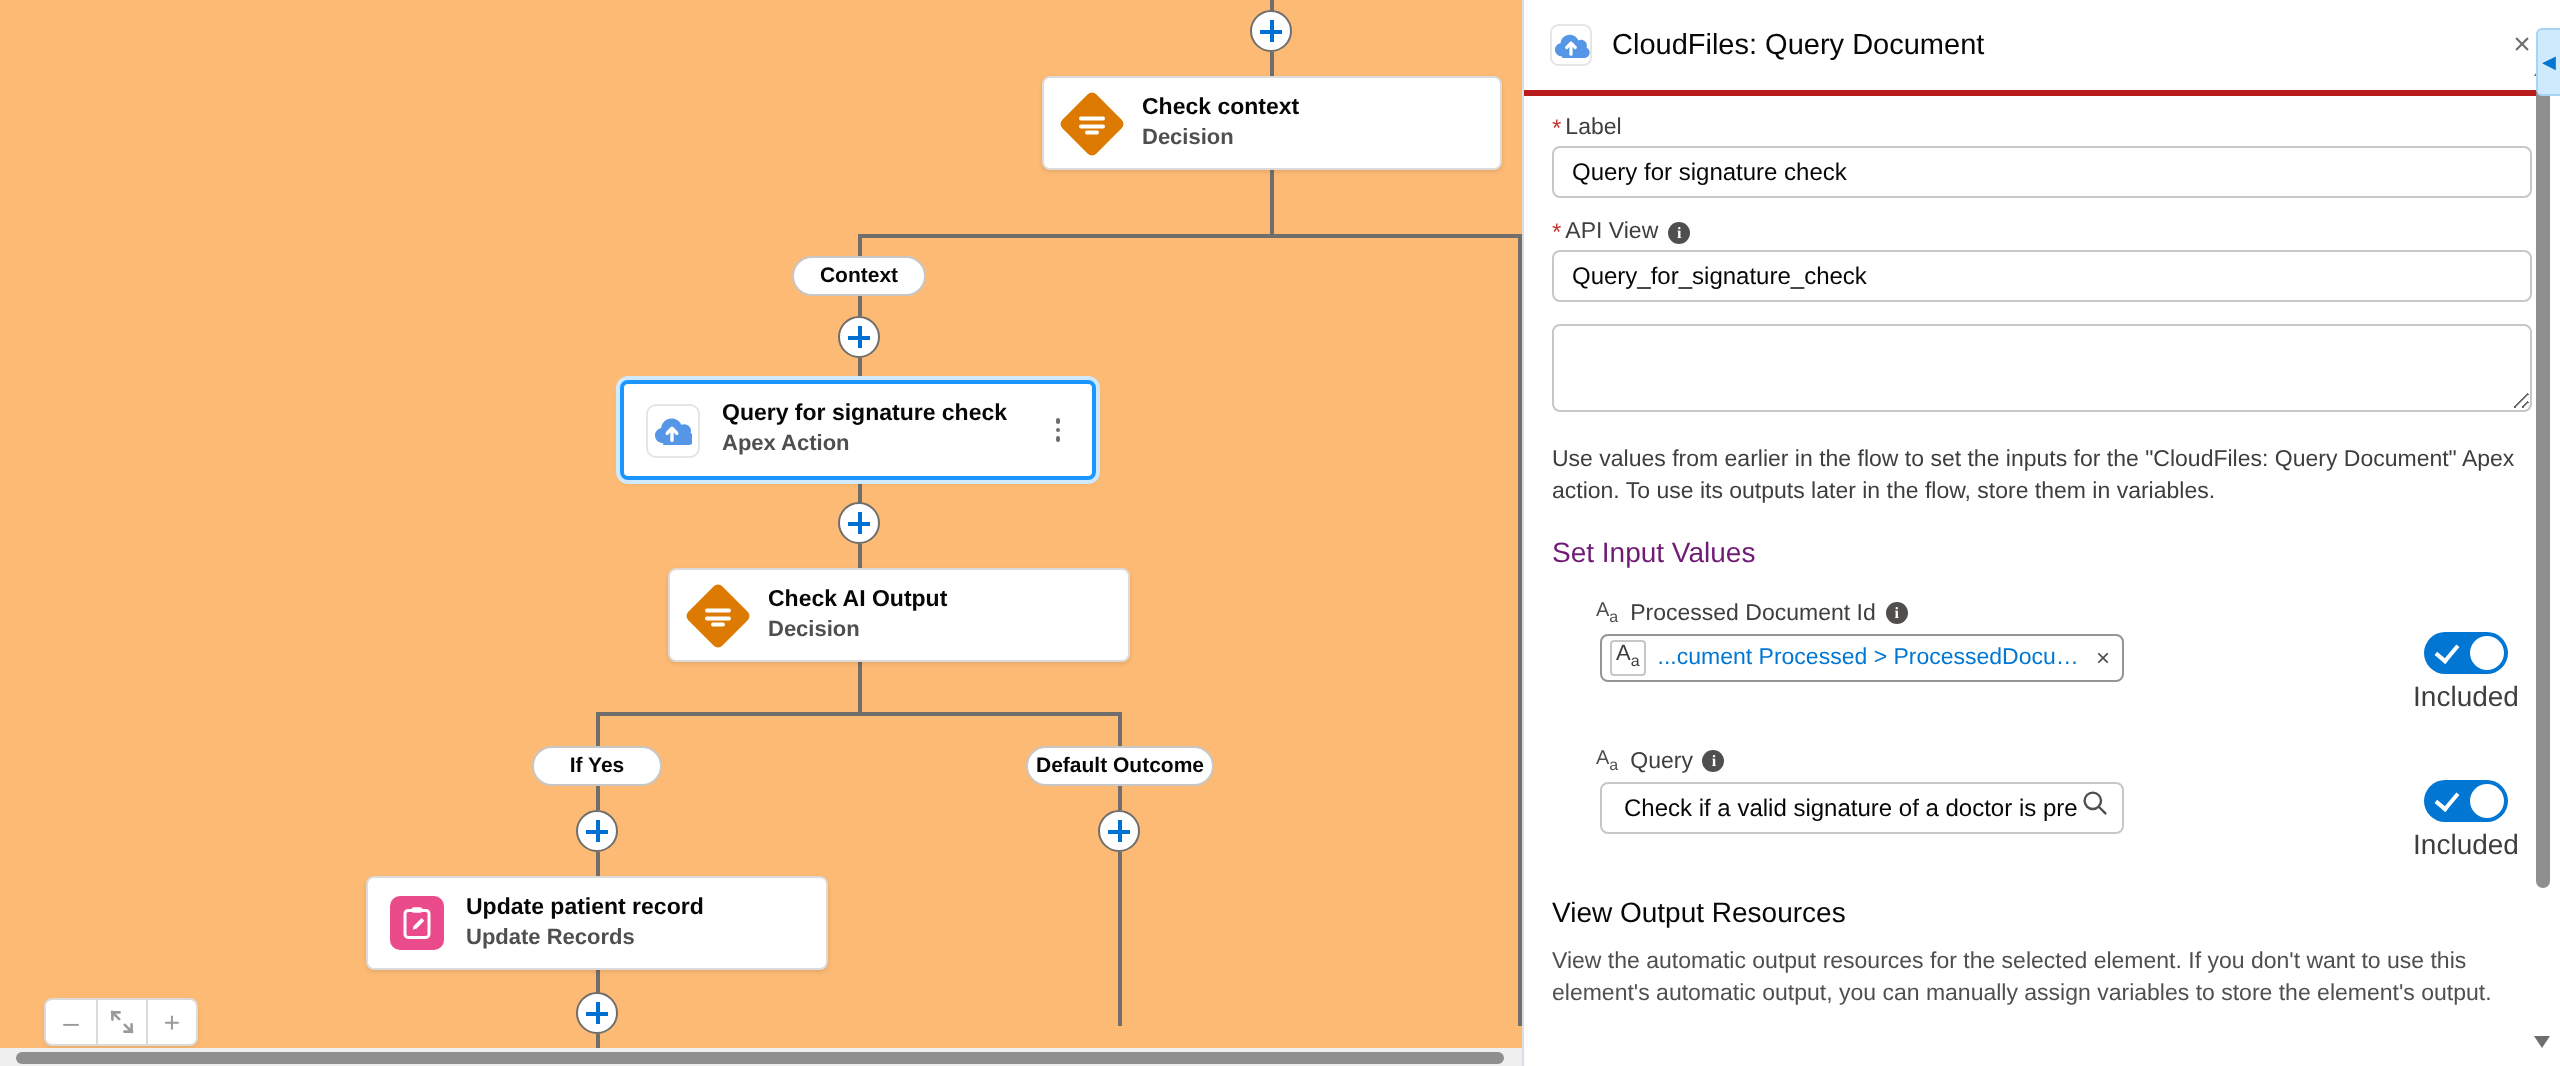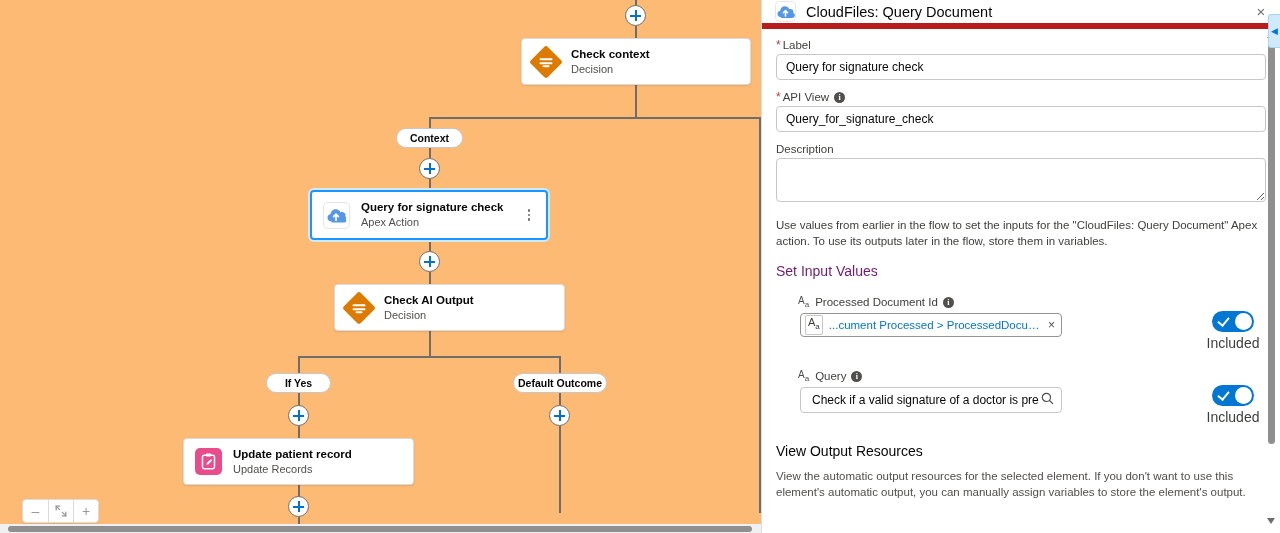--- a/index.html
+++ b/index.html
@@ -54,21 +54,21 @@
     border: 2px solid #1b96ff;
     box-shadow: 0 0 0 2px #cfe9fd, 0 1px 3px rgba(0,0,0,0.12);
   }
   .node-icon {
     width: 28px; height: 28px; flex: 0 0 28px;
     margin-right: 11px;
     display: flex; align-items: center; justify-content: center;
   }
   .node-text { display: flex; flex-direction: column; justify-content: center; flex: 1 1 auto; min-width: 0; }
   .node-title { font-size: 11.5px; font-weight: bold; color: #080707; line-height: 15px; white-space: nowrap; }
-  .node-sub { font-size: 11px; color: #514f4d; line-height: 15px; white-space: nowrap; }
+  .node-sub { font-size: 11px; color: #514f4d; line-height: 15px; white-space: nowrap; font-weight: bold; }
   .node-menu {
     width: 14px; flex: 0 0 14px;
     display: flex; flex-direction: column; align-items: center; justify-content: center;
     gap: 2px; cursor: pointer;
   }
   .node-menu i { display: block; width: 2.5px; height: 2.5px; background: #706e6b; border-radius: 50%; }
 
   
   .diamond {
     width: 24px; height: 24px; background: #dd7a01;
@@ -134,24 +134,24 @@
   }
 
   
   .panel {
     position: absolute; left: 762px; top: 0;
     width: 518px; height: 533px;
     background: #ffffff;
     overflow: hidden;
   }
   .panel-header {
-    height: 29px;
+    height: 48px;
     display: flex; align-items: center;
     padding: 0 12px;
-    border-bottom: 6px solid #b91c1c;
+    border-bottom: 3px solid #b91c1c;
     position: relative;
   }
   .panel-header-icon { width: 22px; height: 22px; margin-right: 10px; display: flex; align-items: center; justify-content: center; }
   .panel-title { font-size: 14.5px; color: #080707; font-weight: normal; }
   .panel-close {
     position: absolute; right: 10px; top: 50%; transform: translateY(-50%);
     width: 18px; height: 18px; cursor: pointer;
     display: flex; align-items: center; justify-content: center;
     color: #706e6b; font-size: 15px; line-height: 1;
   }
@@ -452,23 +452,20 @@
       <div class="field-block">
         <div class="field-label">
           <span class="req">*</span>
           <span>API View</span>
           <span class="info-dot">i</span>
         </div>
         <input class="inp" type="text" value="Query_for_signature_check" style="">
       </div>
 
       <div class="field-block">
-        <div class="field-label">
-          <span>Description</span>
-        </div>
         <textarea class="ta" style=""></textarea>
       </div>
 
       <div class="helper-text">Use values from earlier in the flow to set the inputs for the "CloudFiles: Query Document" Apex action. To use its outputs later in the flow, store them in variables.</div>
 
       <div class="section-head">Set Input Values</div>
 
       <div class="input-row">
         <div class="input-row-main">
           <div class="input-row-label">

